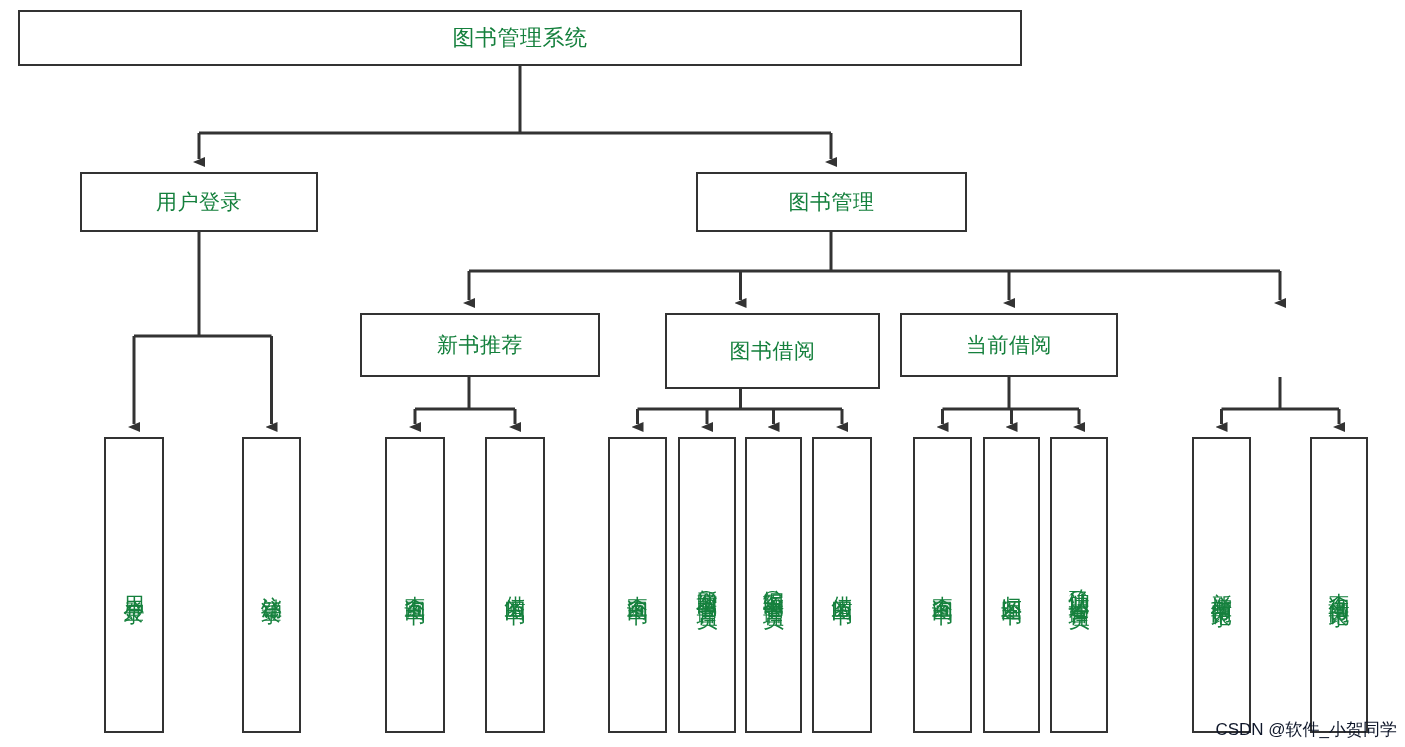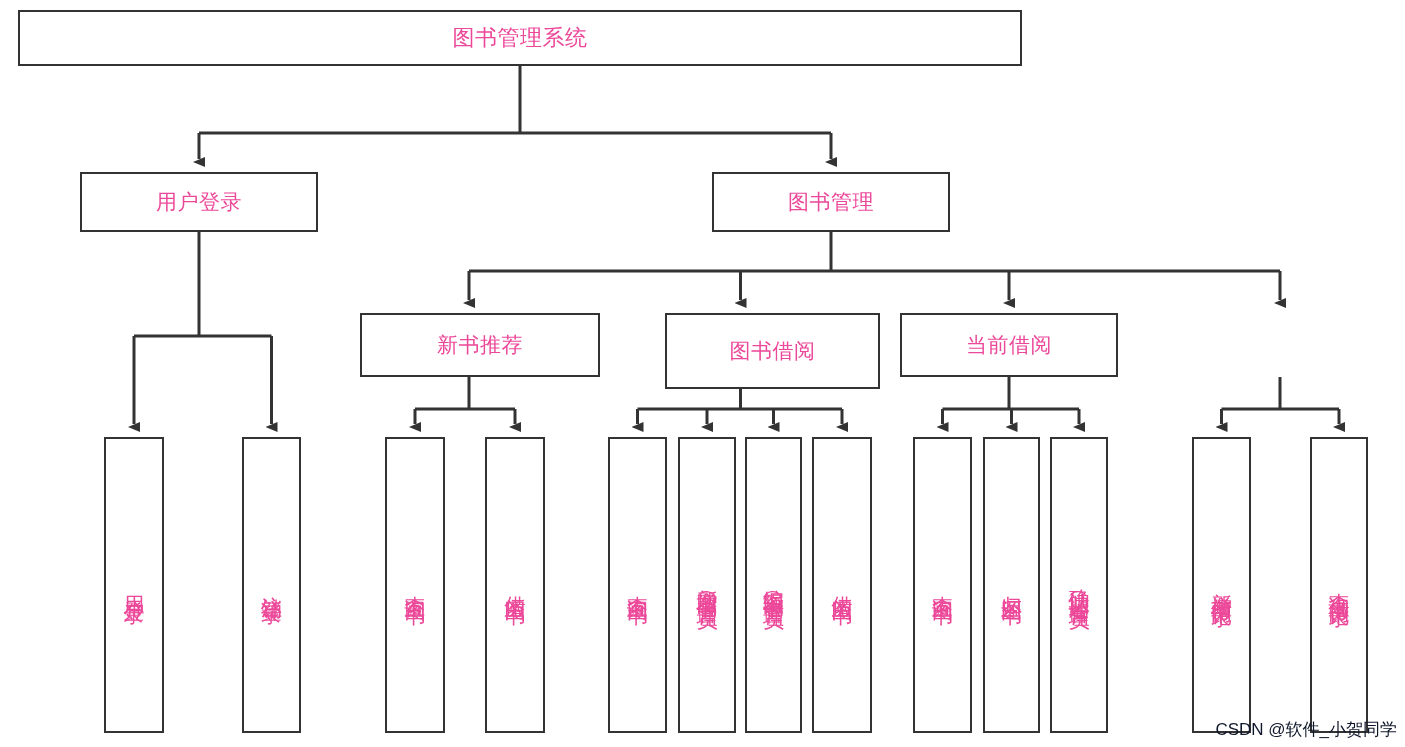--- a/index.html
+++ b/index.html
@@ -24,21 +24,21 @@
   }
   .node{
     position:absolute;
     box-sizing:border-box;
     background:#ffffff;
     border:2.5px solid #333333;
     display:flex;
     align-items:center;
     justify-content:center;
     text-align:center;
-    color:#ec4899;
+    color:#15803d;
     z-index:2;
   }
   .node .lbl{
     display:block;
     line-height:1.25;
     letter-spacing:0.5px;
   }
   
   .node.horiz .lbl{
     writing-mode:horizontal-tb;
@@ -118,21 +118,21 @@
       </g>
   </svg>
 
   <div class="node root horiz" style="left: 18px; top: 10px; width: 1004px; height: 56px;">
     <span class="lbl">图书管理系统</span>
   </div>
 
   <div class="node horiz" style="left: 80px; top: 172px; width: 238px; height: 60px;">
     <span class="lbl">用户登录</span>
   </div>
-  <div class="node horiz" style="left: 712px; top: 172px; width: 238px; height: 60px;">
+  <div class="node horiz" style="left: 696px; top: 172px; width: 271px; height: 60px;">
     <span class="lbl">图书管理</span>
   </div>
 
   <div class="node horiz" style="left: 360px; top: 313px; width: 240px; height: 64px;">
     <span class="lbl">新书推荐</span>
   </div>
   <div class="node horiz" style="left: 633px; top: 313px; width: 215px; height: 76px; margin-left: 32px;">
     <span class="lbl">图书借阅</span>
   </div>
   <div class="node horiz" style="left: 900px; top: 313px; width: 218px; height: 64px;">

